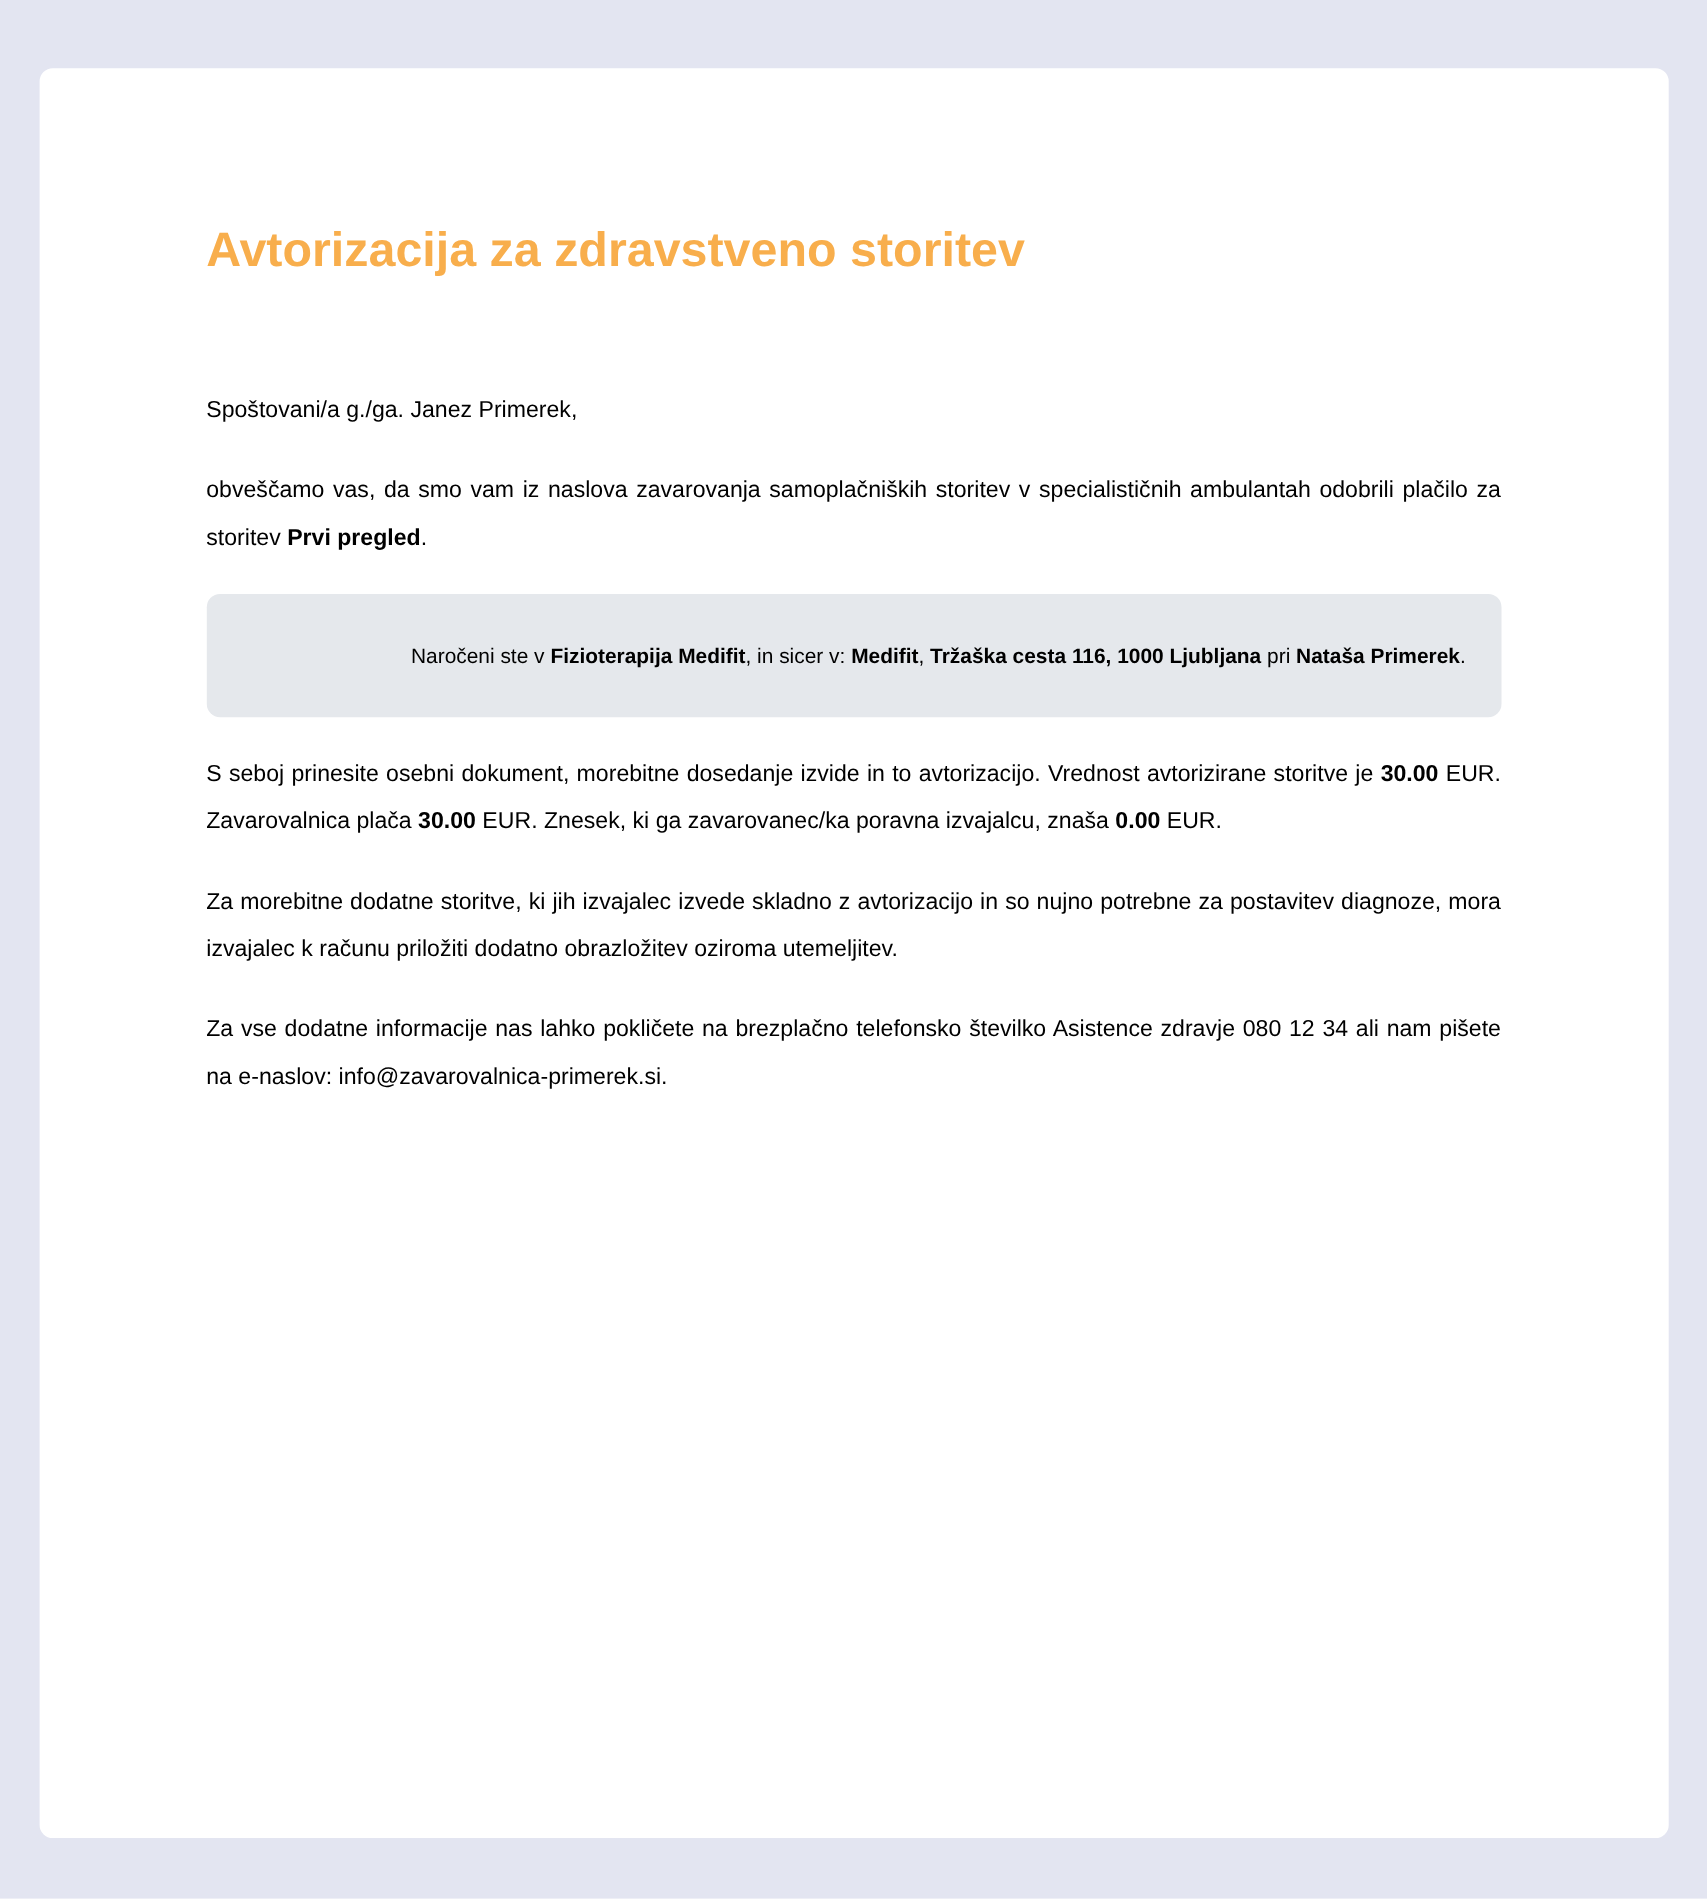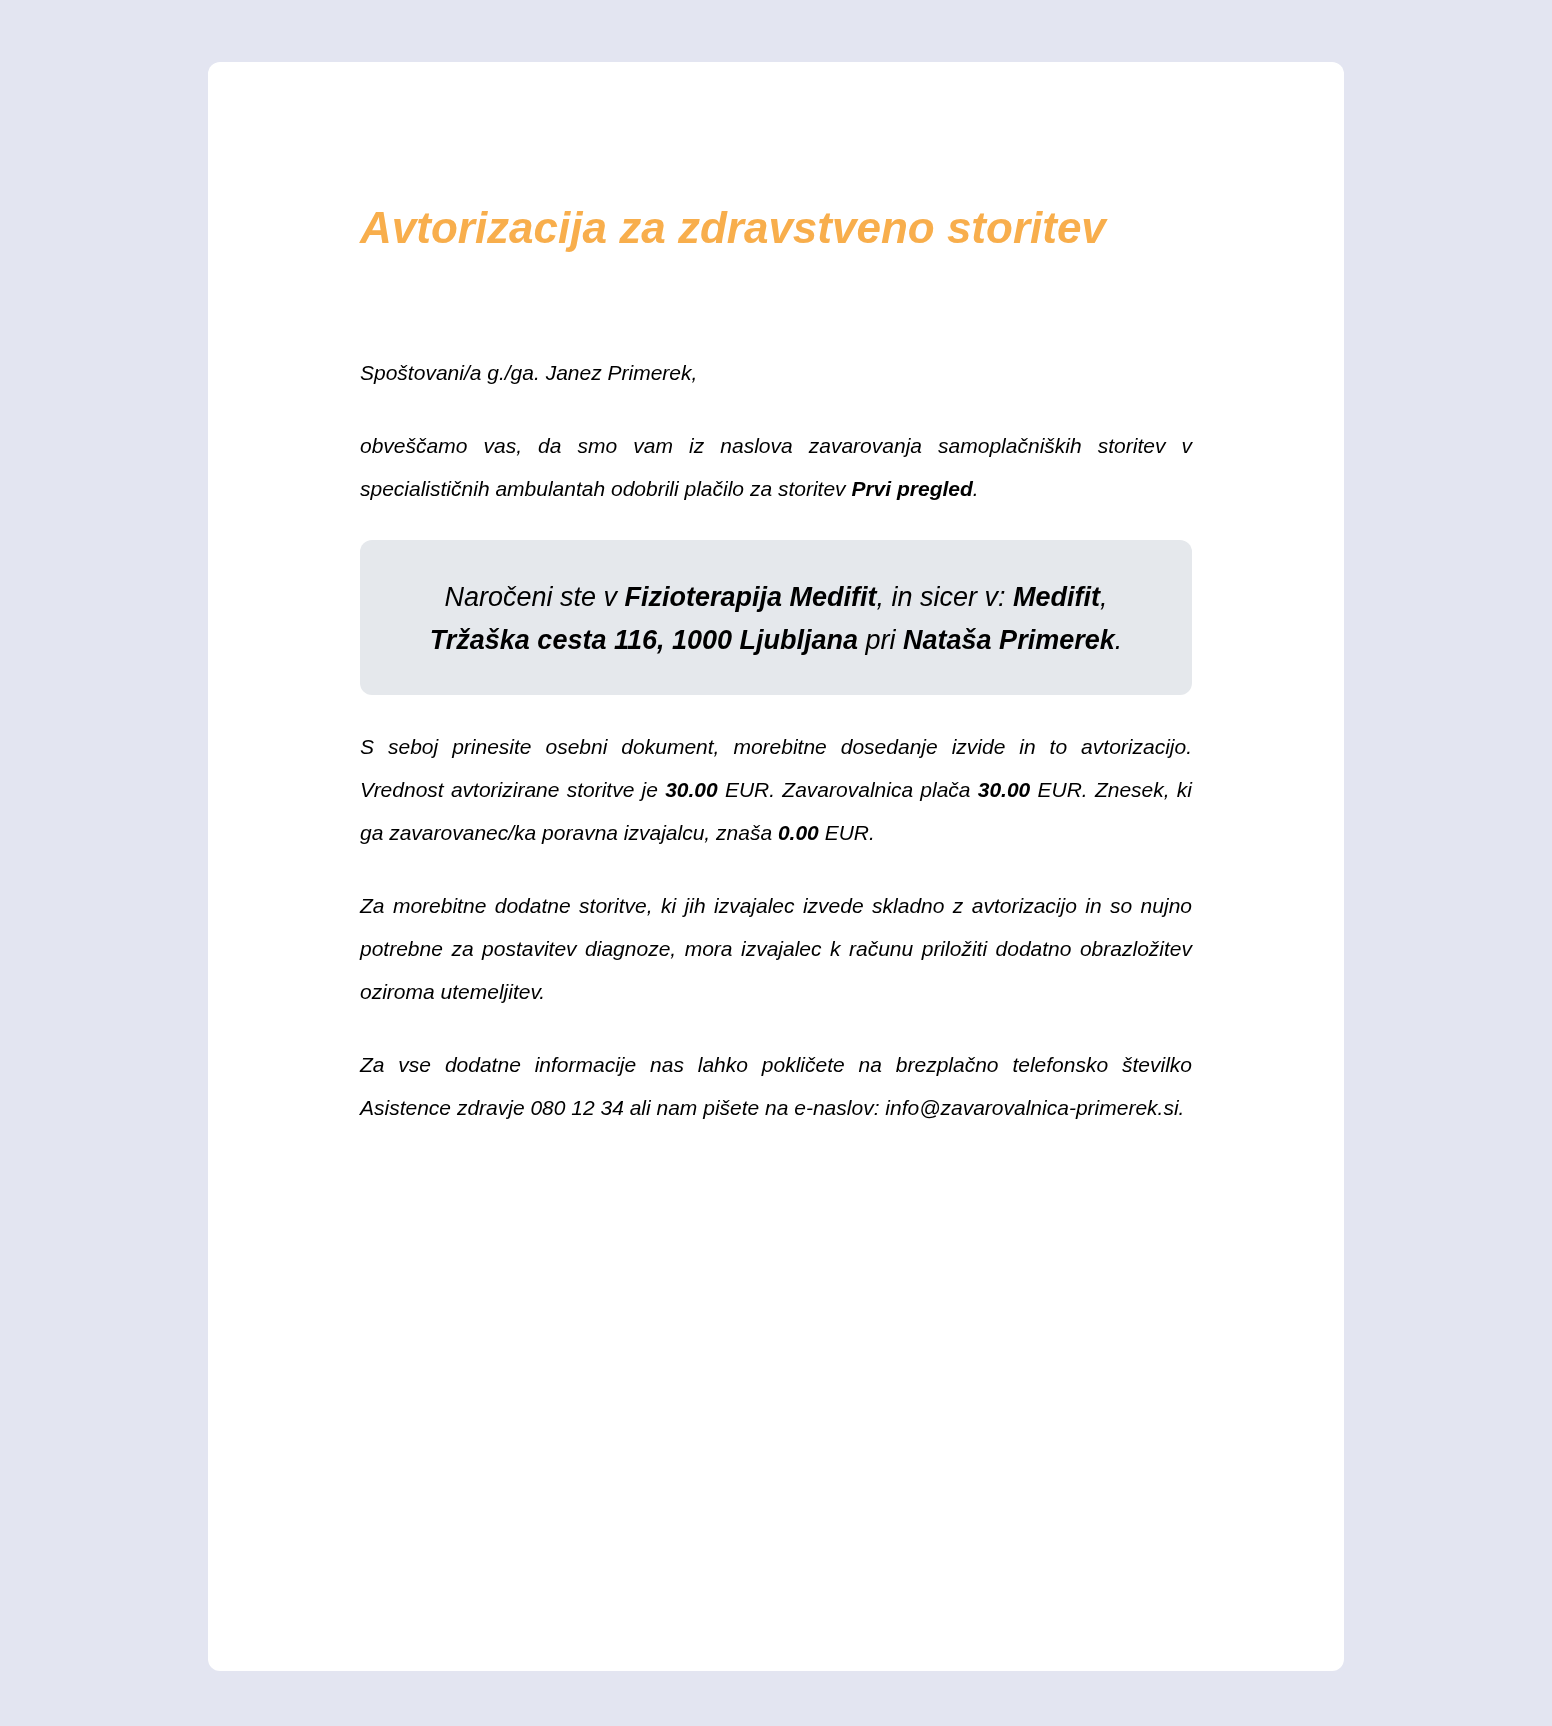--- a/index.html
+++ b/index.html
@@ -11,27 +11,26 @@
   }
   *{box-sizing:border-box;}
   html,body{margin:0;padding:0;}
   body{
     width:1552px;height:1726px;overflow:hidden;
     background:var(--page-bg);
     font-family:"Liberation Sans","DejaVu Sans",sans-serif;
     color:var(--text-color);
   }
   .card{
-    width:1136px;
+    width:1481px;
     min-height:1609px;
     margin:62px auto 0 auto;
     background:var(--card-bg);
     border-radius:12px;
     padding:140px 152px 63px 152px;
-    font-style:italic;
   }
   h1.title{
     margin:0 0 96px 0;
     font-size:44px;
     line-height:1.2;
     font-weight:bold;
     color:var(--heading-color);
   }
   p.body{
     margin:0 0 30px 0;
@@ -40,23 +39,23 @@
     text-align:justify;
   }
   .callout{
     background:var(--callout-bg);
     border-radius:12px;
     padding:36px 32px 33px 32px;
     margin:0 0 30px 0;
   }
   .callout p{
     margin:0;
-    font-size:27px;
+    font-size:19px;
     line-height:43px;
-    text-align:center;
+    text-align:right;
   }
   .signoff{
     margin-top:30px;
     font-size:29px;
     line-height:52px;
   }
   .signoff p{margin:0;}
   .signoff .name{font-weight:bold;}
 </style>
 </head>

